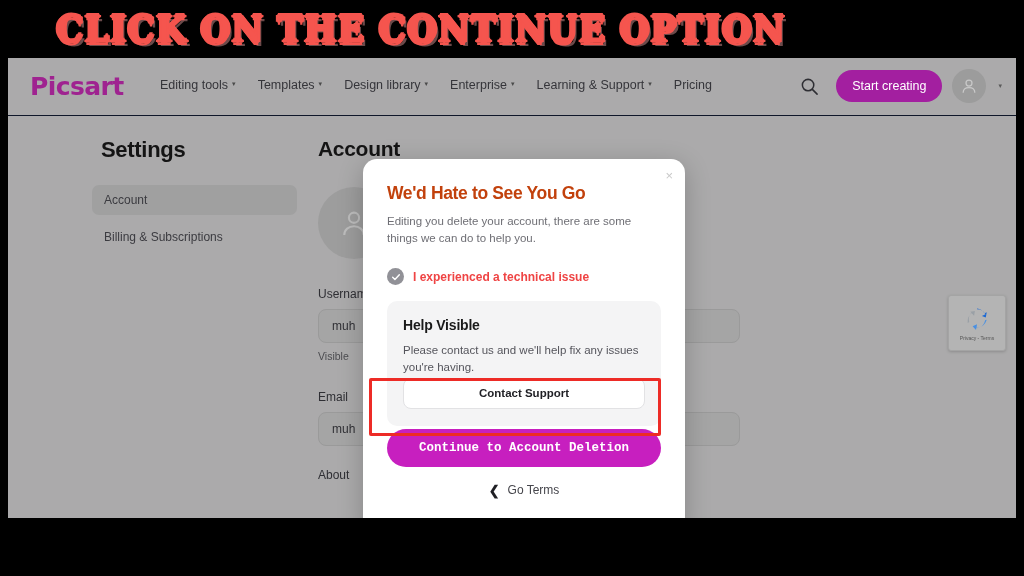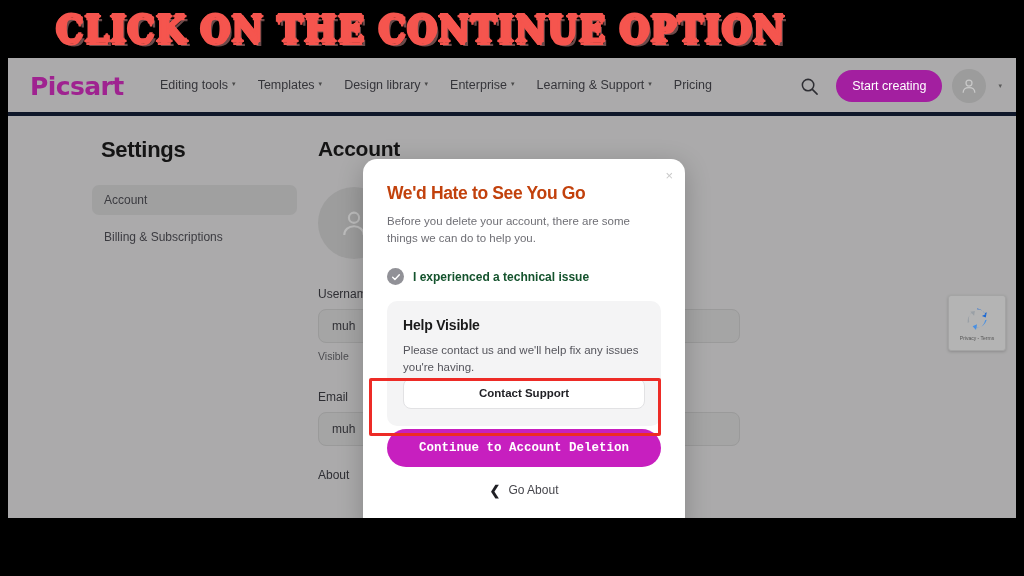--- a/index.html
+++ b/index.html
@@ -50,21 +50,21 @@
     overflow: hidden;
   }
 
   
   .site-header {
     position: absolute;
     left: 0; top: 0;
     width: 100%; height: 58px;
     display: flex;
     align-items: center;
-    border-bottom: 4px solid #0f172a;
+    border-bottom: 1px solid #0f172a;
   }
   .logo {
     position: absolute;
     left: 22px; top: 14px;
     font-size: 25px;
     font-weight: bold;
     color: #9f2390;
     letter-spacing: -0.6px;
     font-family: "DejaVu Sans", sans-serif;
   }
@@ -264,21 +264,21 @@
     width: 17px; height: 17px;
     border-radius: 50%;
     background: #919197;
     display: flex; align-items: center; justify-content: center;
     flex: none;
     cursor: pointer;
   }
   .reason-label {
     font-size: 12px;
     font-weight: bold;
-    color: #14532d;
+    color: #ef4444;
   }
   .help-card {
     margin-top: 16px;
     background: #f4f4f5;
     border-radius: 10px;
     padding: 16px 16px 17px 16px;
   }
   .help-title {
     font-size: 14px;
     font-weight: bold;
@@ -458,21 +458,21 @@
       <div class="recaptcha-label">Privacy - Terms</div>
     </div>
 
   </div>
 
   <div class="modal">
     <div class="modal-close">×</div>
 
     <div class="modal-body">
       <div class="modal-title">We'd Hate to See You Go</div>
-      <div class="modal-sub">Before you delete your account, there are some things we can do to help you.</div>
+      <div class="modal-sub">Editing you delete your account, there are some things we can do to help you.</div>
 
       <div class="reason-row">
         <span class="radio-checked">
           <svg width="10" height="10" viewBox="0 0 12 12">
             <path d="M2 6.3 L4.7 9 L10 3.2" fill="none" stroke="#ffffff" stroke-width="1.7" stroke-linecap="round" stroke-linejoin="round"></path>
           </svg>
         </span>
         <span class="reason-label">I experienced a technical issue</span>
       </div>
 
@@ -480,20 +480,20 @@
         <div class="help-title">Help Visible</div>
         <div class="help-text">Please contact us and we'll help fix any issues you're having.</div>
         <button class="contact-btn">Contact Support</button>
       </div>
     </div>
 
     <div class="cta-wrap">
       <button class="delete-btn">Continue to Account Deletion</button>
       <div class="goback">
         <span class="goback-chevron">❮</span>
-        <span>Go About</span>
+        <span>Go Terms</span>
       </div>
     </div>
   </div>
 
 </div>
 
 <div class="highlight"></div>
 
 </body></html>

